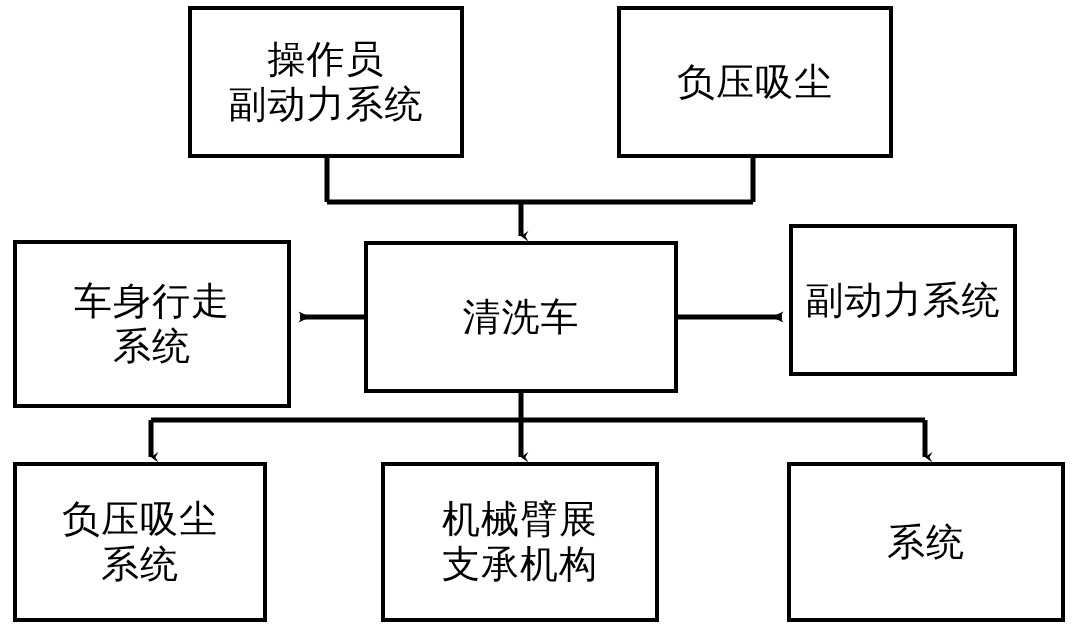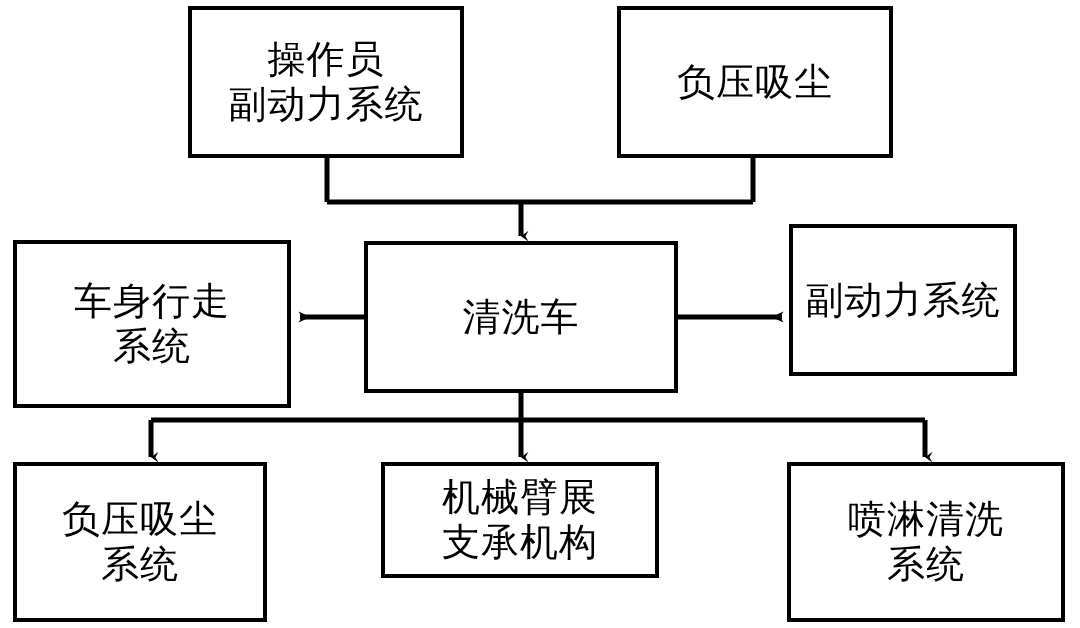--- a/index.html
+++ b/index.html
@@ -45,21 +45,21 @@
     letter-spacing: 1px;
     white-space: nowrap;
   }
   
   #node-operator-control    { left: 188px; top: 6px;   width: 276px; height: 152px; }
   #node-mirror-comm         { left: 617px; top: 6px;   width: 276px; height: 152px; }
   #node-body-travel         { left: 13px;  top: 240px; width: 278px; height: 168px; }
   #node-cleaning-vehicle    { left: 364px; top: 241px; width: 314px; height: 152px; }
   #node-aux-power           { left: 789px; top: 224px; width: 228px; height: 152px; }
   #node-vacuum-dust         { left: 13px;  top: 462px; width: 254px; height: 160px; }
-  #node-arm-support         { left: 381px; top: 462px; width: 278px; height: 116px; }
+  #node-arm-support         { left: 381px; top: 462px; width: 278px; height: 160px; }
   #node-spray-clean         { left: 787px; top: 462px; width: 278px; height: 160px; }
 </style>
 </head>
 <body>
 
 <div id="canvas">
 
   <svg id="wires" viewBox="0 0 1080 628" width="1080" height="628" aria-hidden="true">
     <defs>
       <marker id="arrowDown" markerWidth="18" markerHeight="18" refX="5.2" refY="9" orient="auto" markerUnits="userSpaceOnUse">
@@ -120,17 +120,16 @@
     <span class="line">负压吸尘</span>
     <span class="line">系统</span>
   </div>
 
   <div class="node" id="node-arm-support">
     <span class="line">机械臂展</span>
     <span class="line">支承机构</span>
   </div>
 
   <div class="node" id="node-spray-clean">
-    <span class="line">喷淋清洗</span>
     <span class="line">系统</span>
   </div>
 
 </div>
 
 </body></html>

